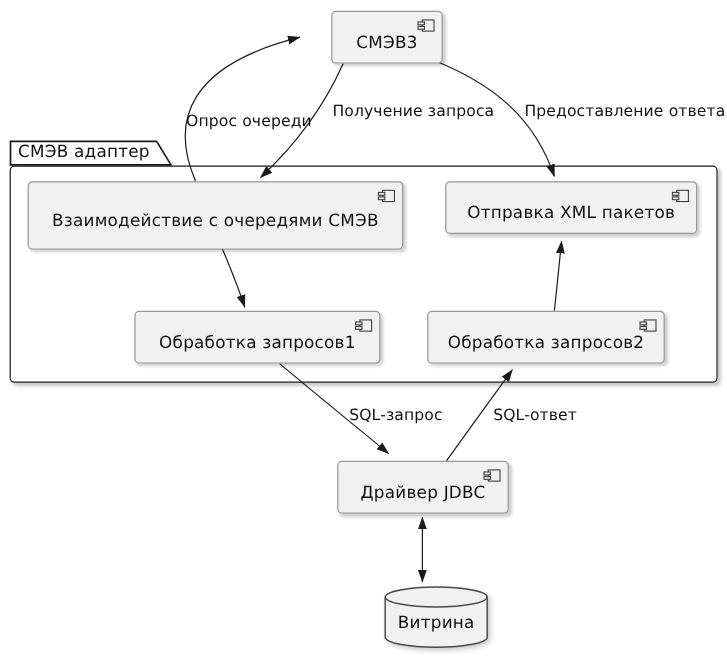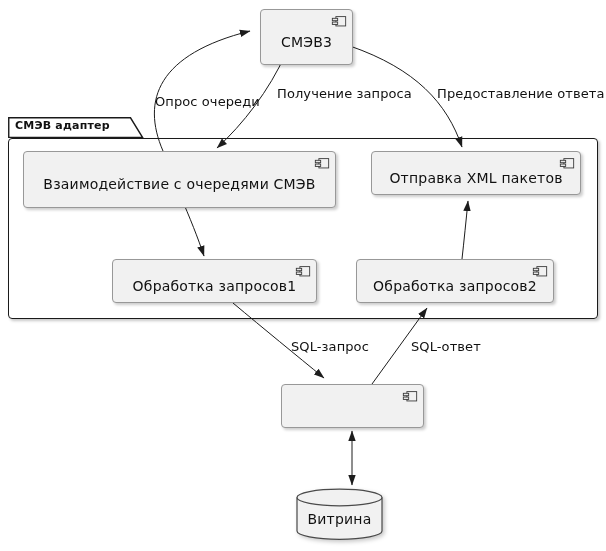--- a/index.html
+++ b/index.html
@@ -21,22 +21,22 @@
     width: 590px; height: 181px;
     border: 1.5px solid #1a1a1a;
     border-radius: 4px;
     background: transparent;
     box-shadow: 2px 2px 3px rgba(0,0,0,0.22);
     z-index: 1;
   }
   .frame-title {
     position: absolute;
     left: 15px; top: 119px;
-    font-size: 11px;
-    font-weight: bold;
+    font-size: 14px;
+    font-weight: normal;
     letter-spacing: 0.2px;
     z-index: 4;
     white-space: nowrap;
   }
 
   
   svg.edges {
     position: absolute;
     left: 0; top: 0;
     z-index: 2;
@@ -125,21 +125,21 @@
     <path class="edge" d="M 350,46 C 416,69 447,103 462,147" marker-end="url(#ah-end)"></path>
     <path class="edge" d="M 180,195 C 190,218 198,238 204,256" marker-end="url(#ah-end)"></path>
     <path class="edge" d="M 462,259 C 464,241 466,221 468,201" marker-end="url(#ah-end)"></path>
     <path class="edge" d="M 233,303 C 264,329 296,355 324,378" marker-end="url(#ah-end)"></path>
     <path class="edge" d="M 372,384 C 390,359 409,333 427,308" marker-end="url(#ah-end)"></path>
     <path class="edge" d="M 352,431 L 352,485" marker-start="url(#ah-start)" marker-end="url(#ah-end)"></path>
   </svg>
 
   <div class="frame-title">СМЭВ адаптер</div>
 
-  <div class="node" style="left:260px;top:9px;width:93px;height:56px">
+  <div class="node" style="left:276px;top:9px;width:93px;height:44px">
     <svg class="cicon" width="16" height="13" viewBox="0 0 18 14">
       <rect x="5.5" y="1.5" width="11" height="10.5" fill="#f1f1f1" stroke="#3a3a3a" stroke-width="1"></rect>
       <rect x="1.5" y="3.4" width="6" height="2.7" fill="#e6e6e6" stroke="#3a3a3a" stroke-width="1"></rect>
       <rect x="1.5" y="7.6" width="6" height="2.7" fill="#e6e6e6" stroke="#3a3a3a" stroke-width="1"></rect>
     </svg>
     <span class="nlabel">СМЭВ3</span>
   </div>
 
   <div class="node" style="left:23px;top:151px;width:313px;height:57px">
     <svg class="cicon" width="16" height="13" viewBox="0 0 18 14">
@@ -176,23 +176,24 @@
     </svg>
     <span class="nlabel">Обработка запросов2</span>
   </div>
 
   <div class="node" style="left:281px;top:384px;width:143px;height:44px">
     <svg class="cicon" width="16" height="13" viewBox="0 0 18 14">
       <rect x="5.5" y="1.5" width="11" height="10.5" fill="#f1f1f1" stroke="#3a3a3a" stroke-width="1"></rect>
       <rect x="1.5" y="3.4" width="6" height="2.7" fill="#e6e6e6" stroke="#3a3a3a" stroke-width="1"></rect>
       <rect x="1.5" y="7.6" width="6" height="2.7" fill="#e6e6e6" stroke="#3a3a3a" stroke-width="1"></rect>
     </svg>
-  </div>
-
-  <div class="db" style="left:296px;top:488px;width:87px;height:53px">
+    <span class="nlabel">Драйвер JDBC</span>
+  </div>
+
+  <div class="db" style="left:320px;top:488px;width:87px;height:53px">
     <svg width="87" height="53" viewBox="0 0 87 53">
       <path d="M 1,9.5 A 42.5,8.3 0 0 1 86,9.5 L 86,43 A 42.5,8.3 0 0 1 1,43 Z" fill="#f1f1f1" stroke="#4a4a4a" stroke-width="1.2"></path>
       <path d="M 1,9.5 A 42.5,8.3 0 0 0 86,9.5" fill="none" stroke="#4a4a4a" stroke-width="1.2"></path>
     </svg>
     <span class="dblabel">Витрина</span>
   </div>
 
   <div class="elabel" style="left:155px;top:94px">Опрос очереди</div>
   <div class="elabel" style="left:277px;top:86px">Получение запроса</div>
   <div class="elabel" style="left:437px;top:86px">Предоставление ответа</div>

